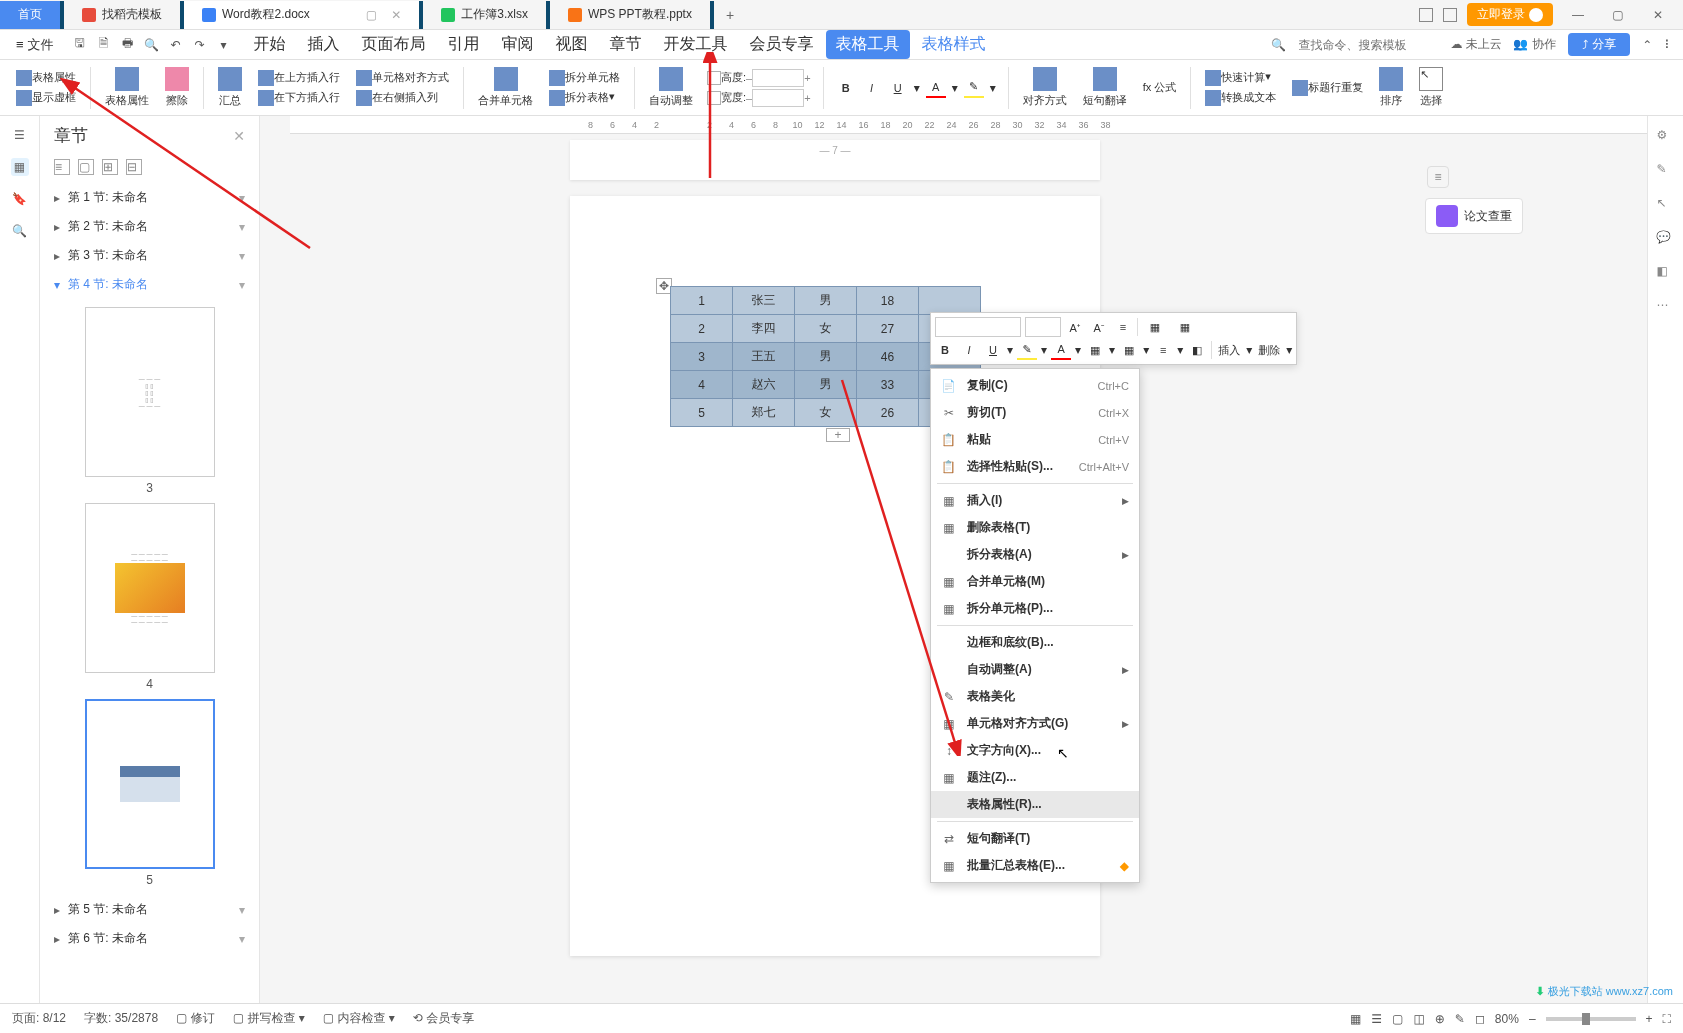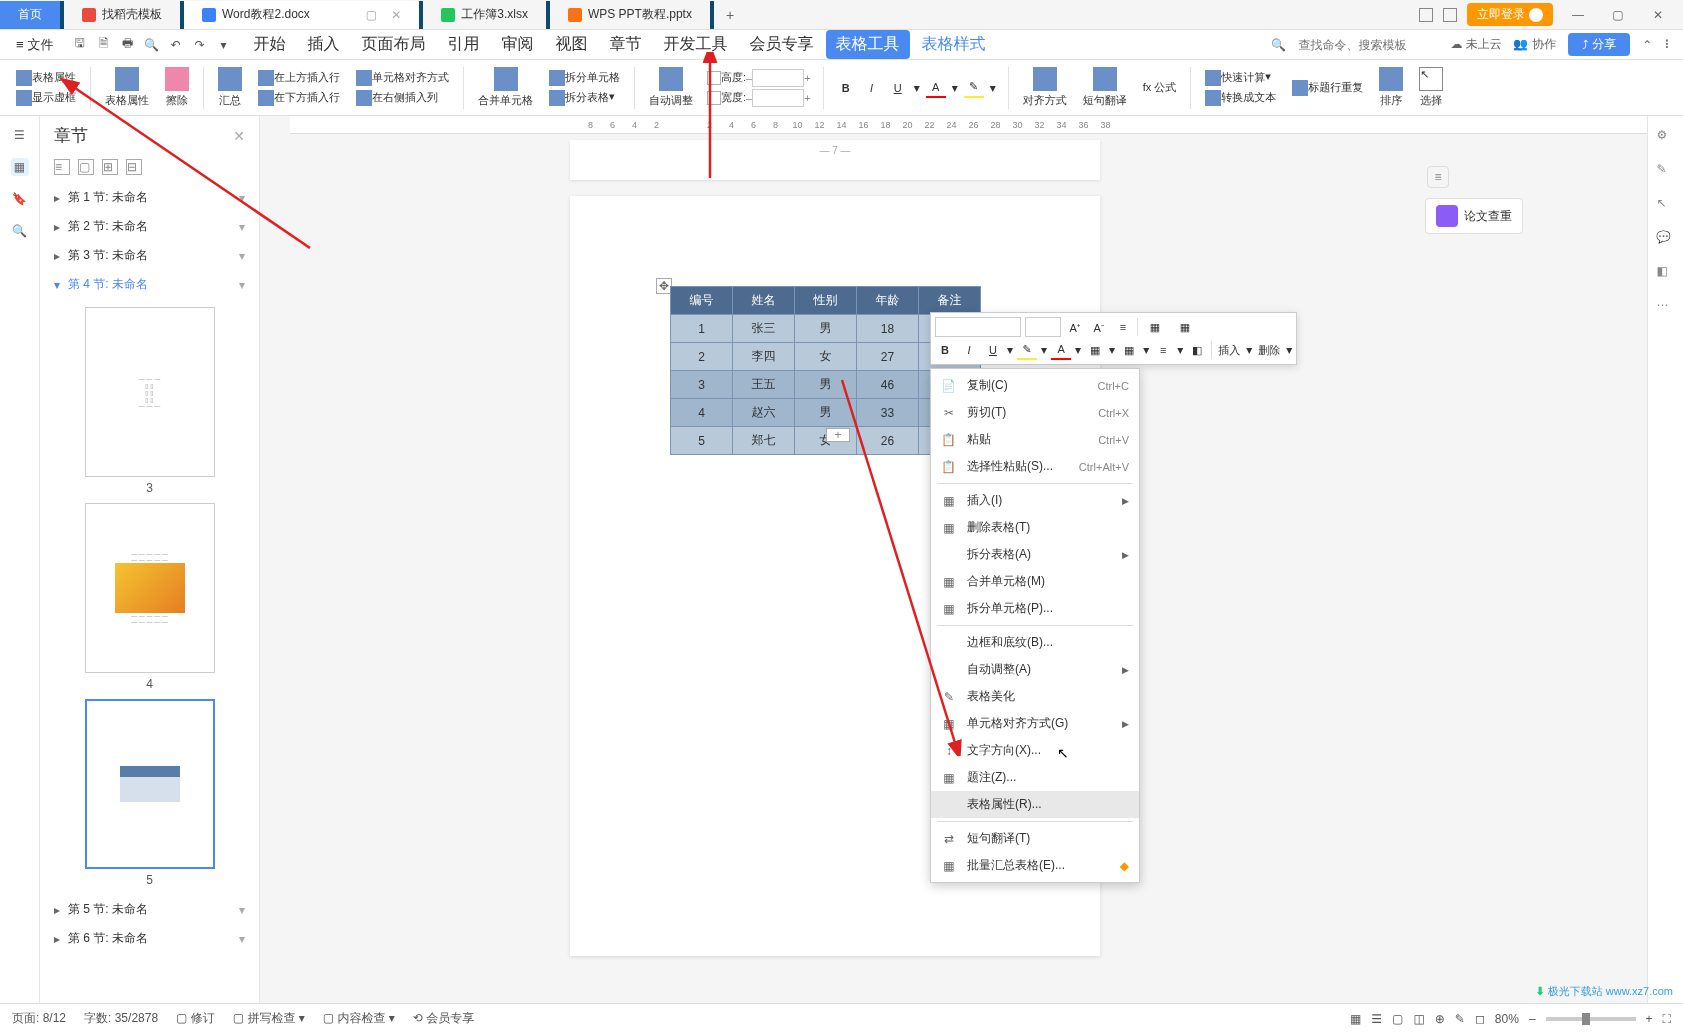--- a/index.html
+++ b/index.html
@@ -96,21 +96,21 @@
 .mini-row input { border: 1px solid #ccc; height: 20px; font-size: 11px; padding: 0 4px; }
 .mini-btn { width: 20px; height: 20px; display: flex; align-items: center; justify-content: center; font-size: 11px; color: #333; }
 .mini-btn.w { width: 26px; }
 .mini-sep { width: 1px; height: 18px; background: #ddd; }
 
 
 .ctx-menu { position: absolute; left: 930px; top: 368px; width: 210px; background: #fff; border: 1px solid #ccc; box-shadow: 0 3px 10px rgba(0,0,0,0.2); padding: 3px 0; }
 .ctx-item { display: flex; align-items: center; padding: 5px 10px; font-size: 12px; gap: 10px; }
 .ctx-item:hover, .ctx-item.hov { background: #e8e8e8; }
 .ctx-ico { width: 16px; height: 16px; display: flex; align-items: center; justify-content: center; color: #666; }
-.ctx-label { flex: 1; }
+.ctx-label { flex: 1; font-weight: bold; }
 .ctx-sh { color: #888; font-size: 11px; }
 .ctx-arr { color: #666; font-size: 9px; }
 .ctx-sep { height: 1px; background: #ddd; margin: 3px 6px; }
 
 
 .rside { width: 36px; background: #fff; border-left: 1px solid #e5e5e5; display: flex; flex-direction: column; align-items: center; gap: 16px; padding-top: 12px; }
 .rside span { width: 18px; height: 18px; color: #888; }
 
 
 .status-bar { position: absolute; bottom: 0; left: 0; right: 0; height: 30px; background: #fff; border-top: 1px solid #ddd; display: flex; align-items: center; padding: 0 12px; font-size: 12px; color: #555; gap: 18px; }
@@ -413,27 +413,20 @@
         <span>32</span>
         <span>34</span>
         <span>36</span>
         <span>38</span>
     </div>
     <div class="page-stub">— 7 —</div>
     <div class="page"></div>
     <div class="tbl-handle">✥</div>
     <table class="tbl">
       <tbody>
-          <tr>
-        <th>编号</th>
-            <th>姓名</th>
-            <th>性别</th>
-            <th>年龄</th>
-            <th>备注</th>
-      </tr>
       <tr>
             <td>1</td>
             <td>张三</td>
             <td>男</td>
             <td>18</td>
             <td></td>
           </tr>
       <tr>
             <td>2</td>
             <td>李四</td>

